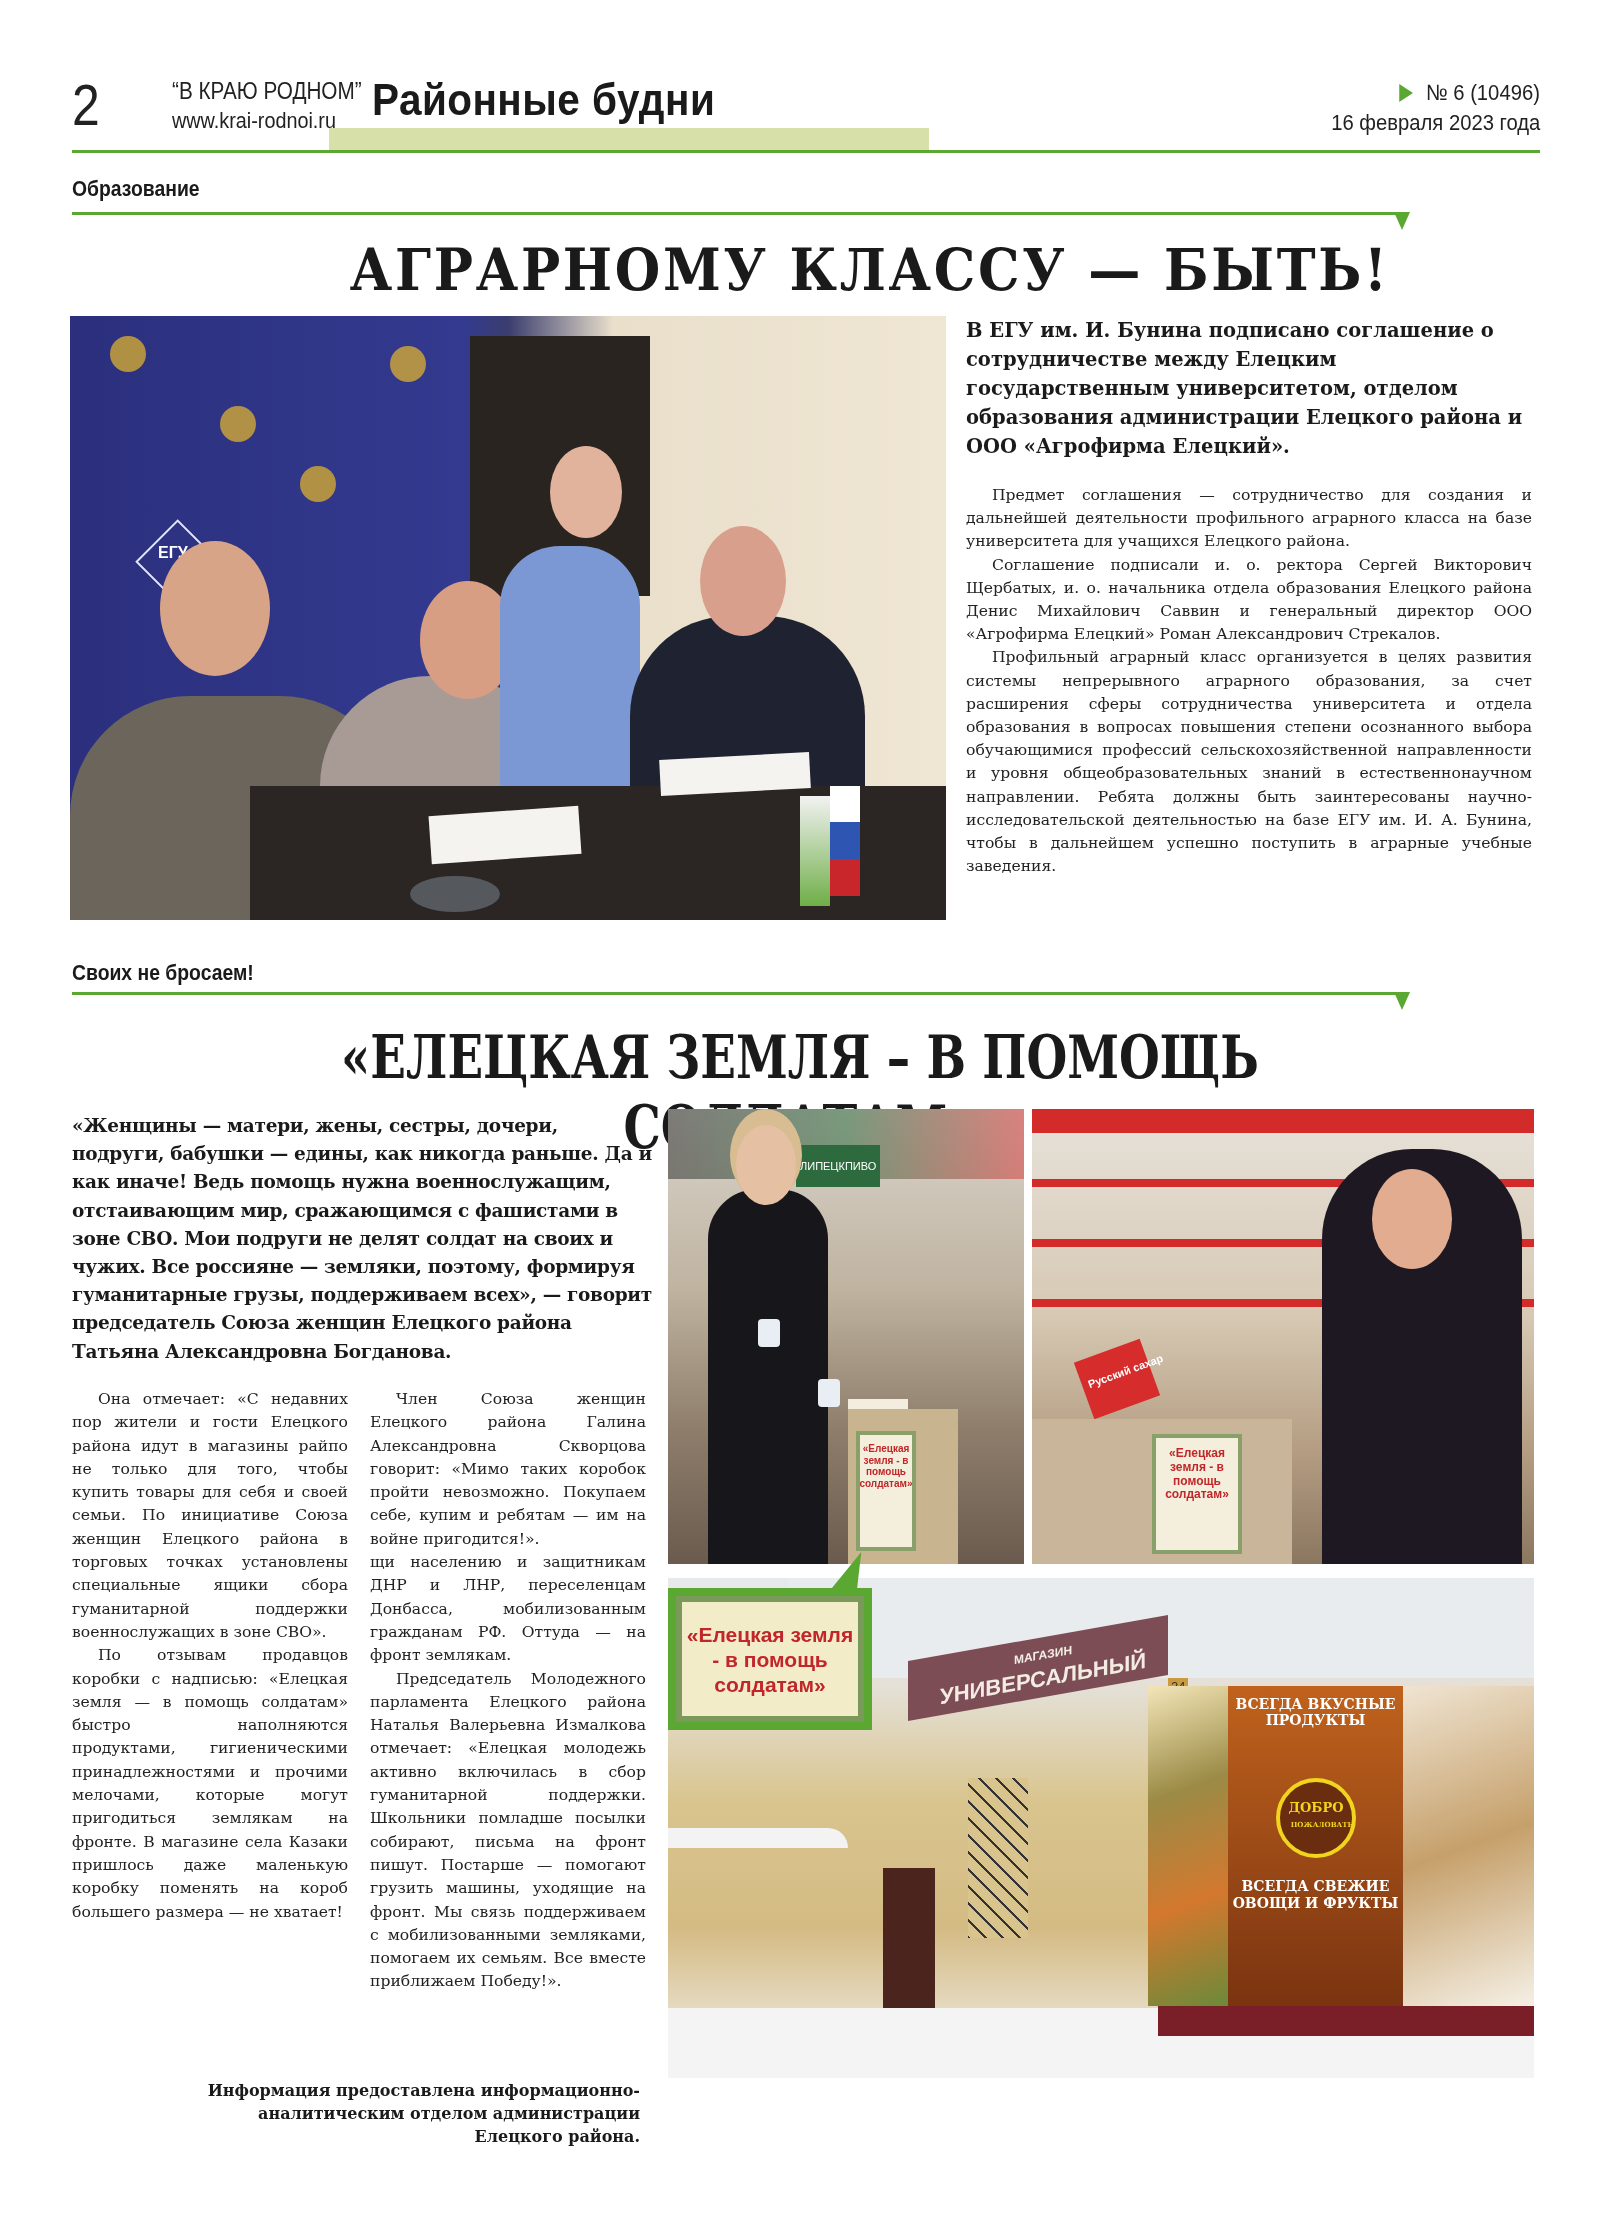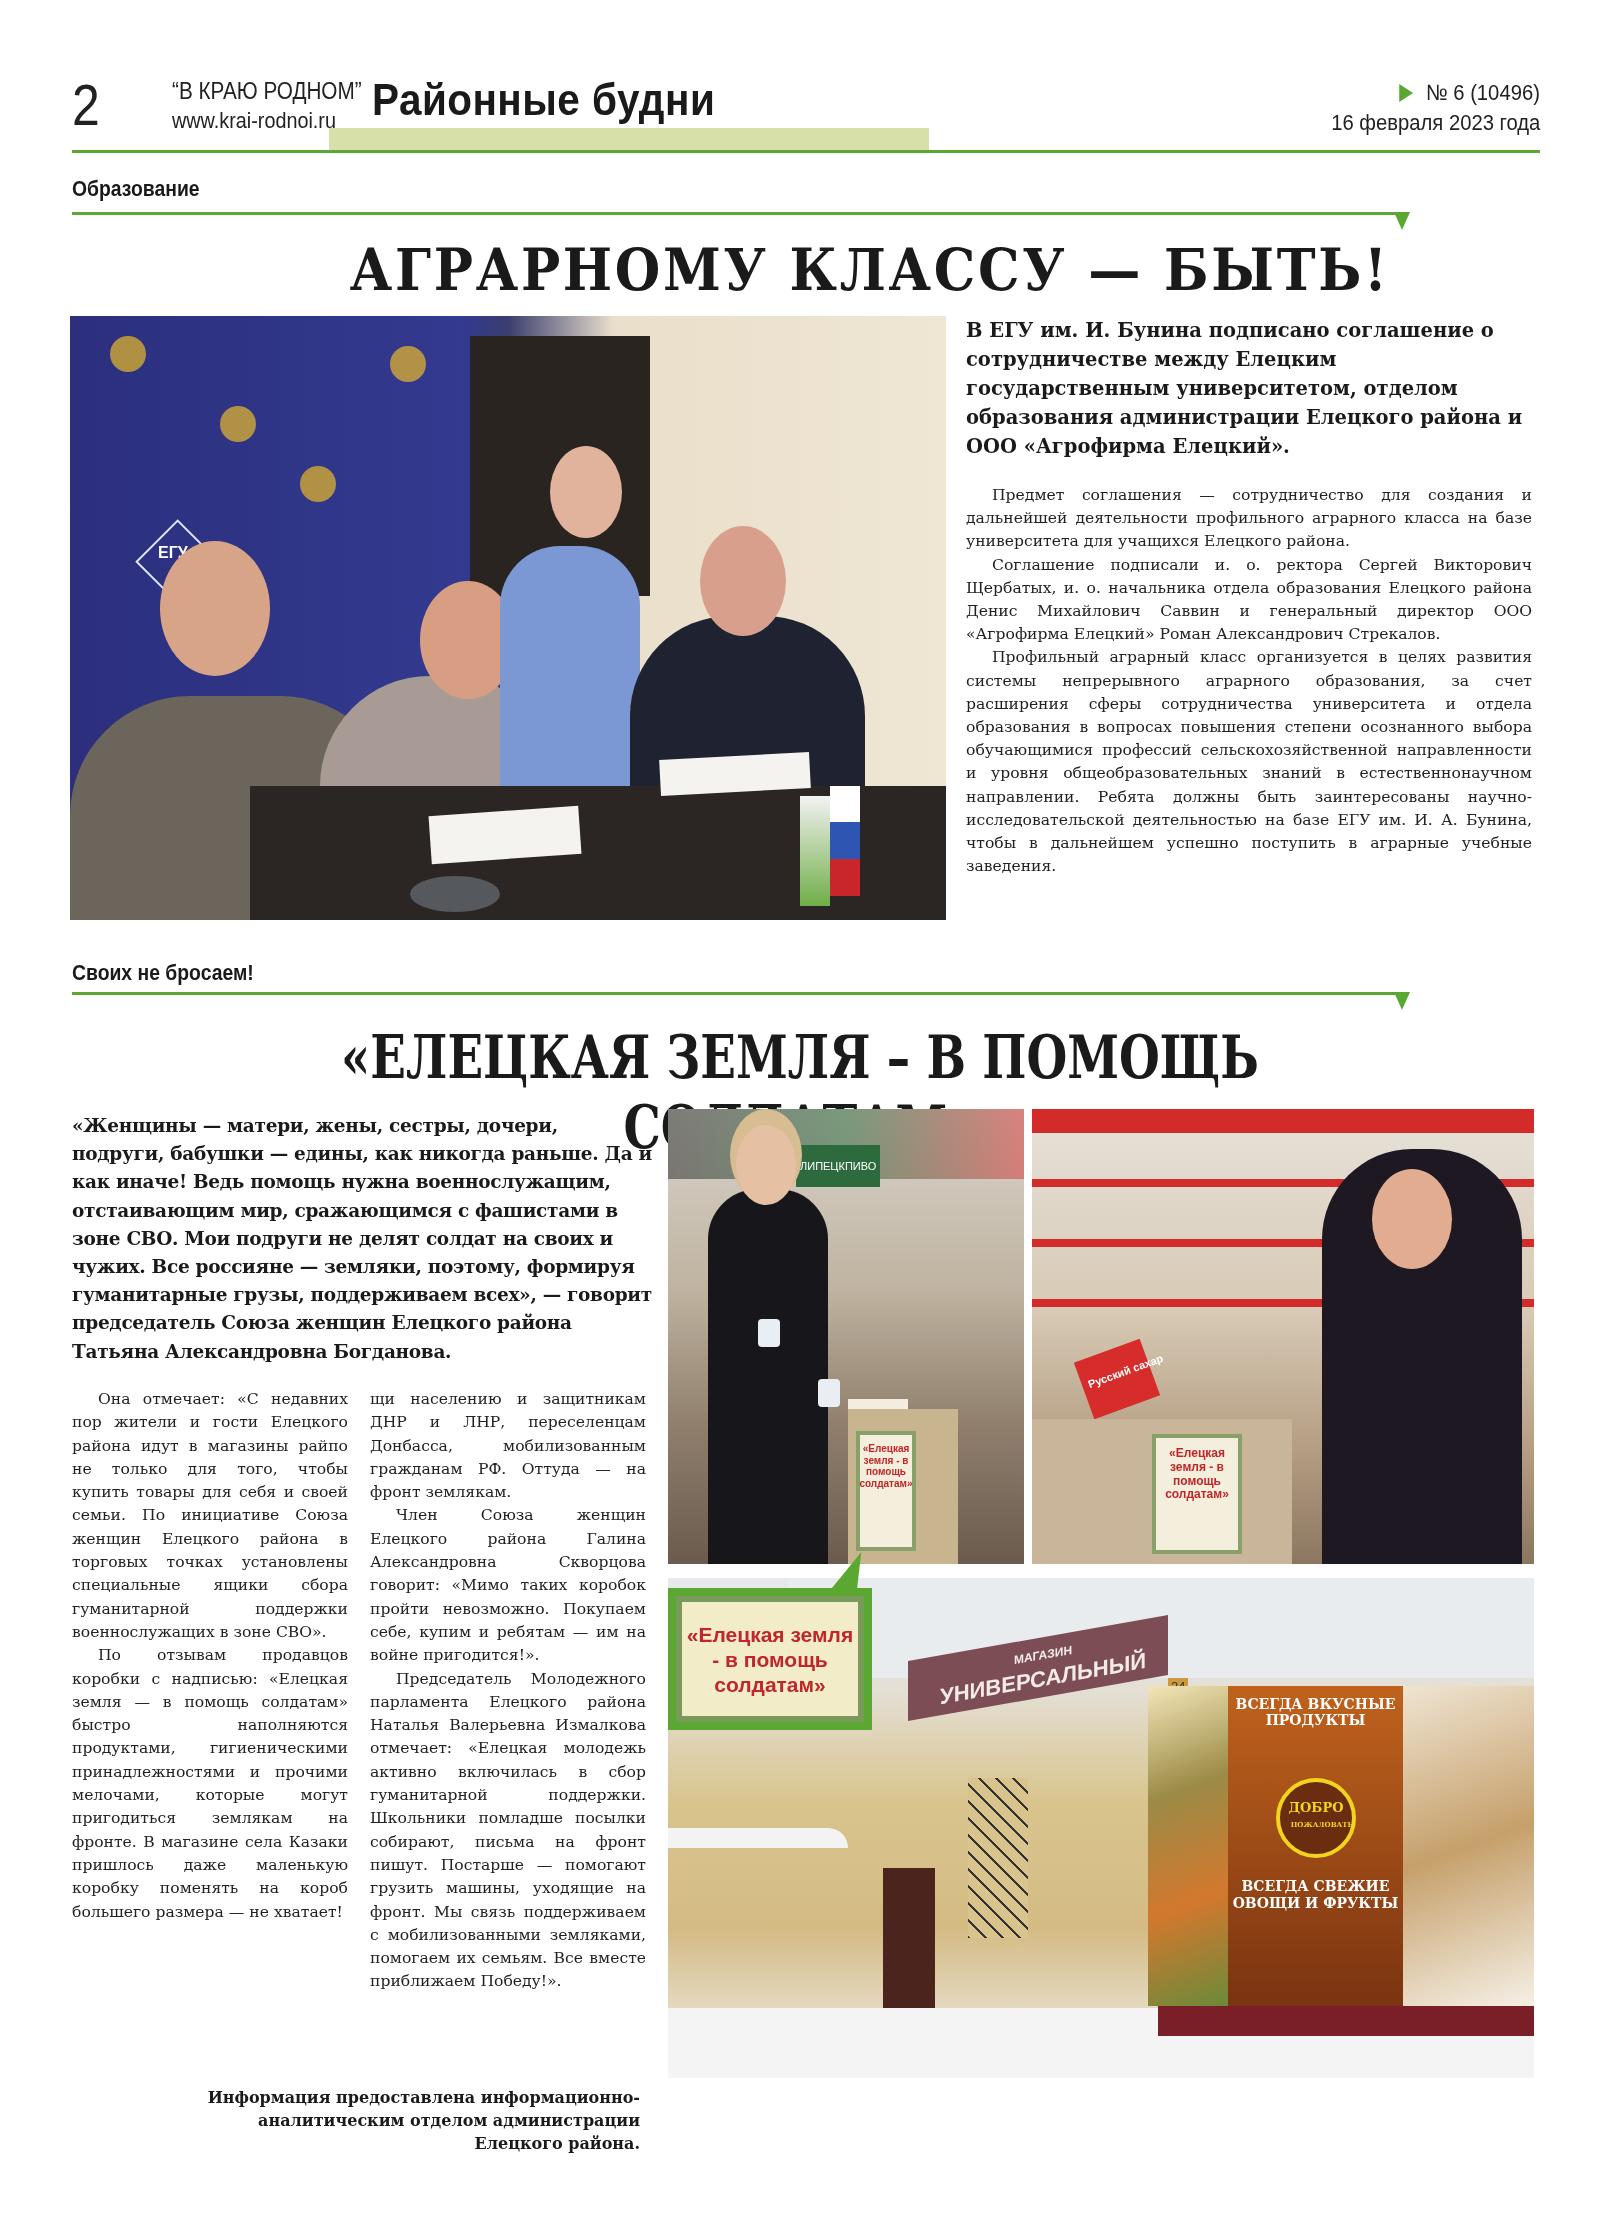--- a/index.html
+++ b/index.html
@@ -41,21 +41,21 @@
   
   .headline-2 { position: absolute; left: 0; width: 1600px; top: 1022px; text-align: center; font-family: "DejaVu Serif", serif; font-size: 60px; line-height: 70px; color: #1a1a1a; }
   .headline-2 span { display: inline-block; transform: scaleX(0.78); }
 
   .lead-2 { position: absolute; left: 72px; top: 1112px; width: 580px; font-family: "DejaVu Serif", serif; font-weight: bold; font-size: 18.5px; line-height: 28.2px; color: #1a1a1a; letter-spacing: -0.3px; }
 
   .body-2 { position: absolute; top: 1388px; font-family: "DejaVu Serif", serif; font-size: 15.6px; line-height: 23.3px; color: #222; text-align: justify; }
   .col-a { left: 72px; width: 276px; }
   .col-b { left: 370px; width: 276px; }
 
-  .credit { position: absolute; left: 200px; top: 2079px; width: 440px; text-align: right; font-family: "DejaVu Serif", serif; font-weight: bold; font-size: 16px; line-height: 23px; color: #1a1a1a; margin-top: 7px; }
+  .credit { position: absolute; left: 200px; top: 2079px; width: 440px; text-align: right; font-family: "DejaVu Serif", serif; font-weight: bold; font-size: 16px; line-height: 23px; color: #1a1a1a; }
 
   .photo-2 { left: 668px; top: 1109px; width: 356px; height: 455px; background: linear-gradient(180deg, #d9d4cc 0%, #bfb3a0 40%, #8f7e6c 70%, #6a5b4e 100%); }
   .photo-3 { left: 1032px; top: 1109px; width: 502px; height: 455px; background: linear-gradient(180deg, #e7e2da 0%, #d7c9b4 45%, #b49d82 75%, #8b7660 100%); }
   .photo-4 { left: 668px; top: 1578px; width: 866px; height: 500px; background: linear-gradient(180deg, #e7e9ec 0%, #e4e0d6 22%, #d9c48d 45%, #d4bb84 70%, #f3f3f3 100%); }
 
   
   .blk { position: absolute; }
   .ph-label { position: absolute; font-family: "Liberation Sans", sans-serif; font-weight: bold; text-align: center; color: #c0262a; line-height: 1.15; }
 
   .callout { position: absolute; left: 668px; top: 1588px; width: 204px; height: 142px; background: #5aa832; padding: 8px; }
@@ -136,22 +136,22 @@
 
   <h1 class="headline-2"><span>«ЕЛЕЦКАЯ ЗЕМЛЯ – В ПОМОЩЬ СОЛДАТАМ»</span></h1>
 
   <p class="lead-2">«Женщины — матери, жены, сестры, дочери, подруги, бабушки — едины, как никогда раньше. Да и как иначе! Ведь помощь нужна военнослужащим, отстаивающим мир, сражающимся с фашистами в зоне СВО. Мои подруги не делят солдат на своих и чужих. Все россияне — земляки, поэтому, формируя гуманитарные грузы, поддерживаем всех», — говорит председатель Союза женщин Елецкого района Татьяна Александровна Богданова.</p>
 
   <div class="body-2 col-a">
     <p>Она отмечает: «С недавних пор жители и гости Елецкого района идут в магазины райпо не только для того, чтобы купить товары для себя и своей семьи. По инициативе Союза женщин Елецкого района в торговых точках установлены специальные ящики сбора гуманитарной поддержки военнослужащих в зоне СВО».</p>
     <p>По отзывам продавцов коробки с надписью: «Елецкая земля — в помощь солдатам» быстро наполняются продуктами, гигиеническими принадлежностями и прочими мелочами, которые могут пригодиться землякам на фронте. В магазине села Казаки пришлось даже маленькую коробку поменять на короб большего размера — не хватает!</p>
   </div>
   <div class="body-2 col-b">
+    <p>Член Союза женщин Елецкого района Галина Александровна Скворцова говорит: «Мимо таких коробок пройти невозможно. Покупаем себе, купим и ребятам — им на войне пригодится!».</p>
     <p style="text-indent:0">щи населению и защитникам ДНР и ЛНР, переселенцам Донбасса, мобилизованным гражданам РФ. Оттуда — на фронт землякам.</p>
-    <p>Член Союза женщин Елецкого района Галина Александровна Скворцова говорит: «Мимо таких коробок пройти невозможно. Покупаем себе, купим и ребятам — им на войне пригодится!».</p>
     <p>Председатель Молодежного парламента Елецкого района Наталья Валерьевна Измалкова отмечает: «Елецкая молодежь активно включилась в сбор гуманитарной поддержки. Школьники помладше посылки собирают, письма на фронт пишут. Постарше — помогают грузить машины, уходящие на фронт. Мы связь поддерживаем с мобилизованными земляками, помогаем их семьям. Все вместе приближаем Победу!».</p>
   </div>
 
   <p class="credit">Информация предоставлена информационно-аналитическим отделом администрации Елецкого района.</p>
 
   <div class="photo photo-2">
     <div class="blk" style="left:0;top:0;width:356px;height:70px;background:linear-gradient(90deg,#333 0%,#2d6a3e 50%,#d84040 100%);opacity:.55;"></div>
     <div class="blk sans" style="left:128px;top:36px;font-size:11px;color:#fff;background:#2d6a3e;padding:15px 4px;">ЛИПЕЦКПИВО</div>
     <div class="blk" style="left:40px;top:80px;width:120px;height:375px;background:#17161a;border-radius:50px 50px 0 0;"></div>
     <div class="blk" style="left:68px;top:16px;width:60px;height:80px;background:#e6c0a3;border-radius:50%;box-shadow:0 -10px 0 6px #d8bd93;"></div>

